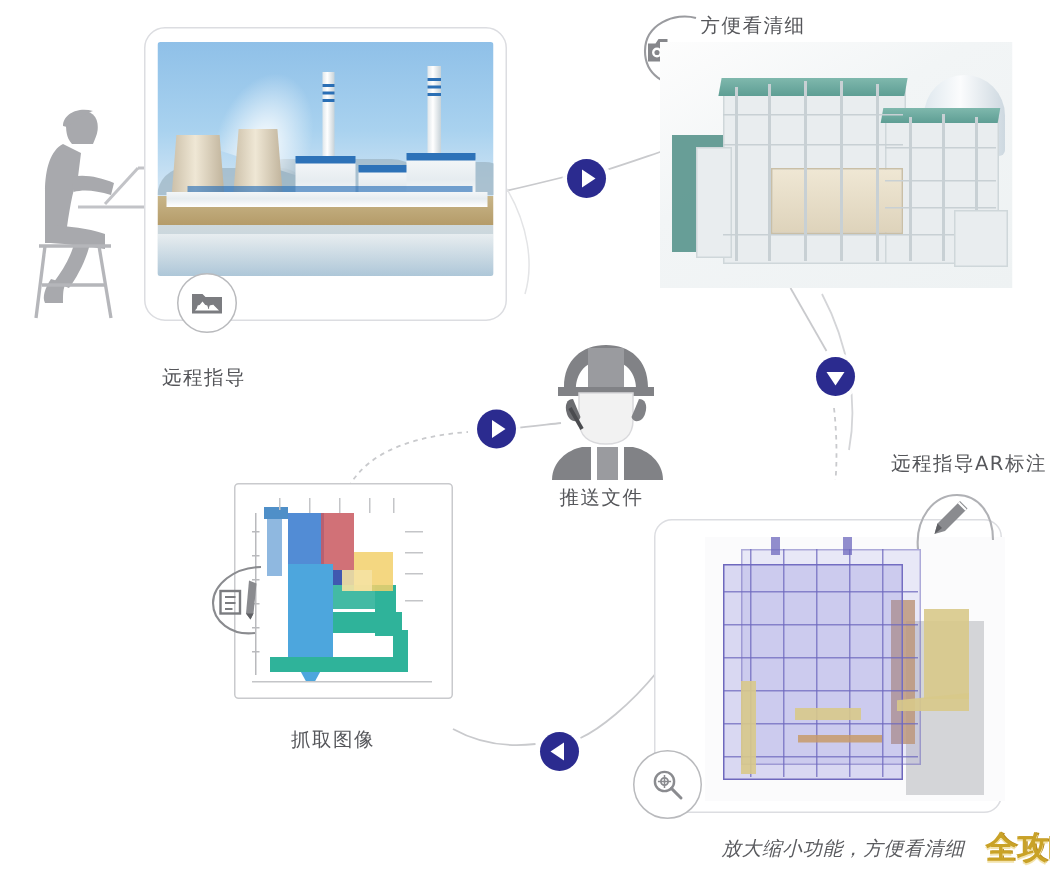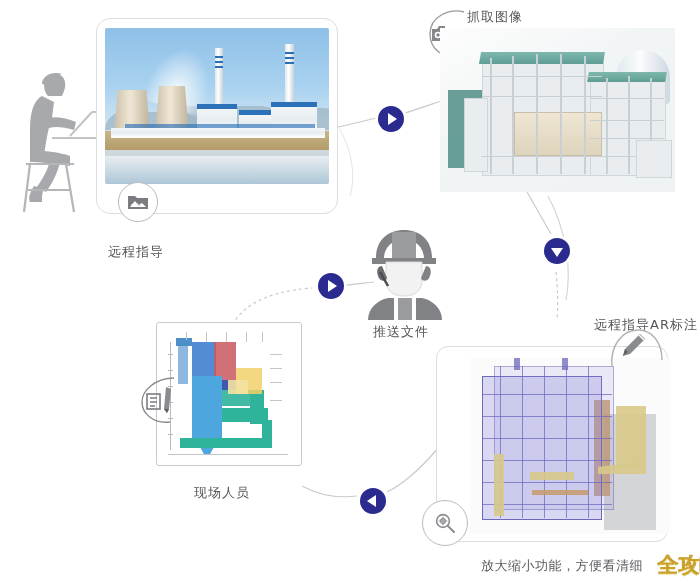--- a/index.html
+++ b/index.html
@@ -114,20 +114,21 @@
     white-space:nowrap;
     padding-left:31px;
   }
   .bottom-caption{
     position:absolute;
     font-family:"DejaVu Sans","Liberation Sans",sans-serif;
     font-size:13px;
     color:#5a5b5f;
     white-space:nowrap;
     letter-spacing:.5px;
+    font-style:italic;
   }
 </style>
 </head>
 <body>
 
 <div id="stage">
 
   <svg id="connectors" viewBox="0 0 700 588">
 
     <path d="M334,128 C352,124 368,120 380,117" fill="none" stroke="#c9cacd" stroke-width="1.2"></path>
@@ -236,21 +237,21 @@
     </svg>
   </div>
   <div class="sil" style="left:428px;top:20px;width:26px;height:26px;">
     <svg width="26" height="26" viewBox="0 0 26 26">
       <path d="M4 9 L9 9 L11 6 L17 6 L17 21 L4 21 Z" fill="#86878b"></path>
       <rect x="17" y="9" width="5" height="9" fill="#9a9b9f"></rect>
       <circle cx="10" cy="15" r="3.3" fill="#ffffff"></circle>
       <circle cx="10" cy="15" r="1.7" fill="#86878b"></circle>
     </svg>
   </div>
-  <div class="cn-label" style="left:467px;top:8px;">抓取图像</div>
+  <div class="cn-label" style="left:467px;top:8px;">方便看清细</div>
 
   <div class="photo" style="left:440px;top:28px;width:235px;height:164px;">
     <div class="r3-bg"></div>
     <div class="r3-green" style="left:8px;top:62px;width:40px;height:78px;"></div>
     <div class="r3-tank" style="left:176px;top:22px;width:54px;height:54px;"></div>
     <div class="r3-blk" style="left:42px;top:30px;width:120px;height:116px;"></div>
     <div class="r3-roof" style="left:40px;top:24px;width:124px;height:12px;transform:skewX(-10deg);"></div>
     <div class="r3-blk" style="left:150px;top:50px;width:74px;height:96px;"></div>
     <div class="r3-roof" style="left:148px;top:44px;width:78px;height:10px;transform:skewX(-10deg);"></div>
     <div class="r3-box" style="left:74px;top:84px;width:86px;height:42px;"></div>
@@ -286,21 +287,21 @@
       <path d="M64 38 C68 38 70 42 68 48 C66 54 60 54 59 50 Z" fill="#818286"></path>
       <path d="M18 44 L26 58" stroke="#4a4b4f" stroke-width="2.5" fill="none"></path>
 
       <path d="M6 92 C6 80 16 72 26 70 L32 70 L32 92 Z" fill="#818286"></path>
       <path d="M36 70 L50 70 L50 92 L36 92 Z" fill="#9a9b9f"></path>
       <path d="M54 70 L60 70 C70 72 80 80 80 92 L54 92 Z" fill="#818286"></path>
     </svg>
   </div>
   <div class="cn-label" style="left:373px;top:323px;">推送文件</div>
 
-  <div class="cn-label" style="left:594px;top:316px;">远程指导AR标注</div>
+  <div class="cn-label" style="left:594px;top:300px;">远程指导AR标注</div>
 
   <div class="screen-frame" style="left:436px;top:346px;width:232px;height:196px;border-radius:12px;"></div>
 
   <div class="photo" style="left:470px;top:358px;width:200px;height:176px;">
     <div class="bim-bg"></div>
     <div class="bim-gray" style="left:134px;top:56px;width:52px;height:116px;"></div>
     <div class="bim-orange" style="left:124px;top:42px;width:16px;height:96px;"></div>
     <div class="bim-shell" style="left:12px;top:18px;width:118px;height:142px;"></div>
     <div class="bim-shell" style="left:24px;top:8px;width:118px;height:142px;opacity:.55;"></div>
 
@@ -400,21 +401,21 @@
     </svg>
   </div>
   <div class="sil" style="left:144px;top:385px;width:34px;height:34px;">
     <svg width="34" height="34" viewBox="0 0 34 34">
       <rect x="3" y="9" width="13" height="15" fill="none" stroke="#7b7c80" stroke-width="1.6"></rect>
       <path d="M6 13 L13 13 M6 17 L13 17 M6 21 L11 21" stroke="#7b7c80" stroke-width="1.4"></path>
       <path d="M22 2 L27 4 L25 24 L23 28 L20 24 Z" fill="#8a8b8f"></path>
       <path d="M20 24 L23 28 L25 24 Z" fill="#5f6064"></path>
     </svg>
   </div>
-  <div class="cn-label" style="left:194px;top:484px;">现场人员</div>
+  <div class="cn-label" style="left:194px;top:484px;">抓取图像</div>
 
   <div class="arrow-node ar-right" style="left:378px;top:106px;">
     <i></i>
   </div>
   <div class="arrow-node ar-down" style="left:544px;top:238px;">
     <i></i>
   </div>
   <div class="arrow-node ar-left" style="left:360px;top:488px;">
     <i></i>
   </div>

